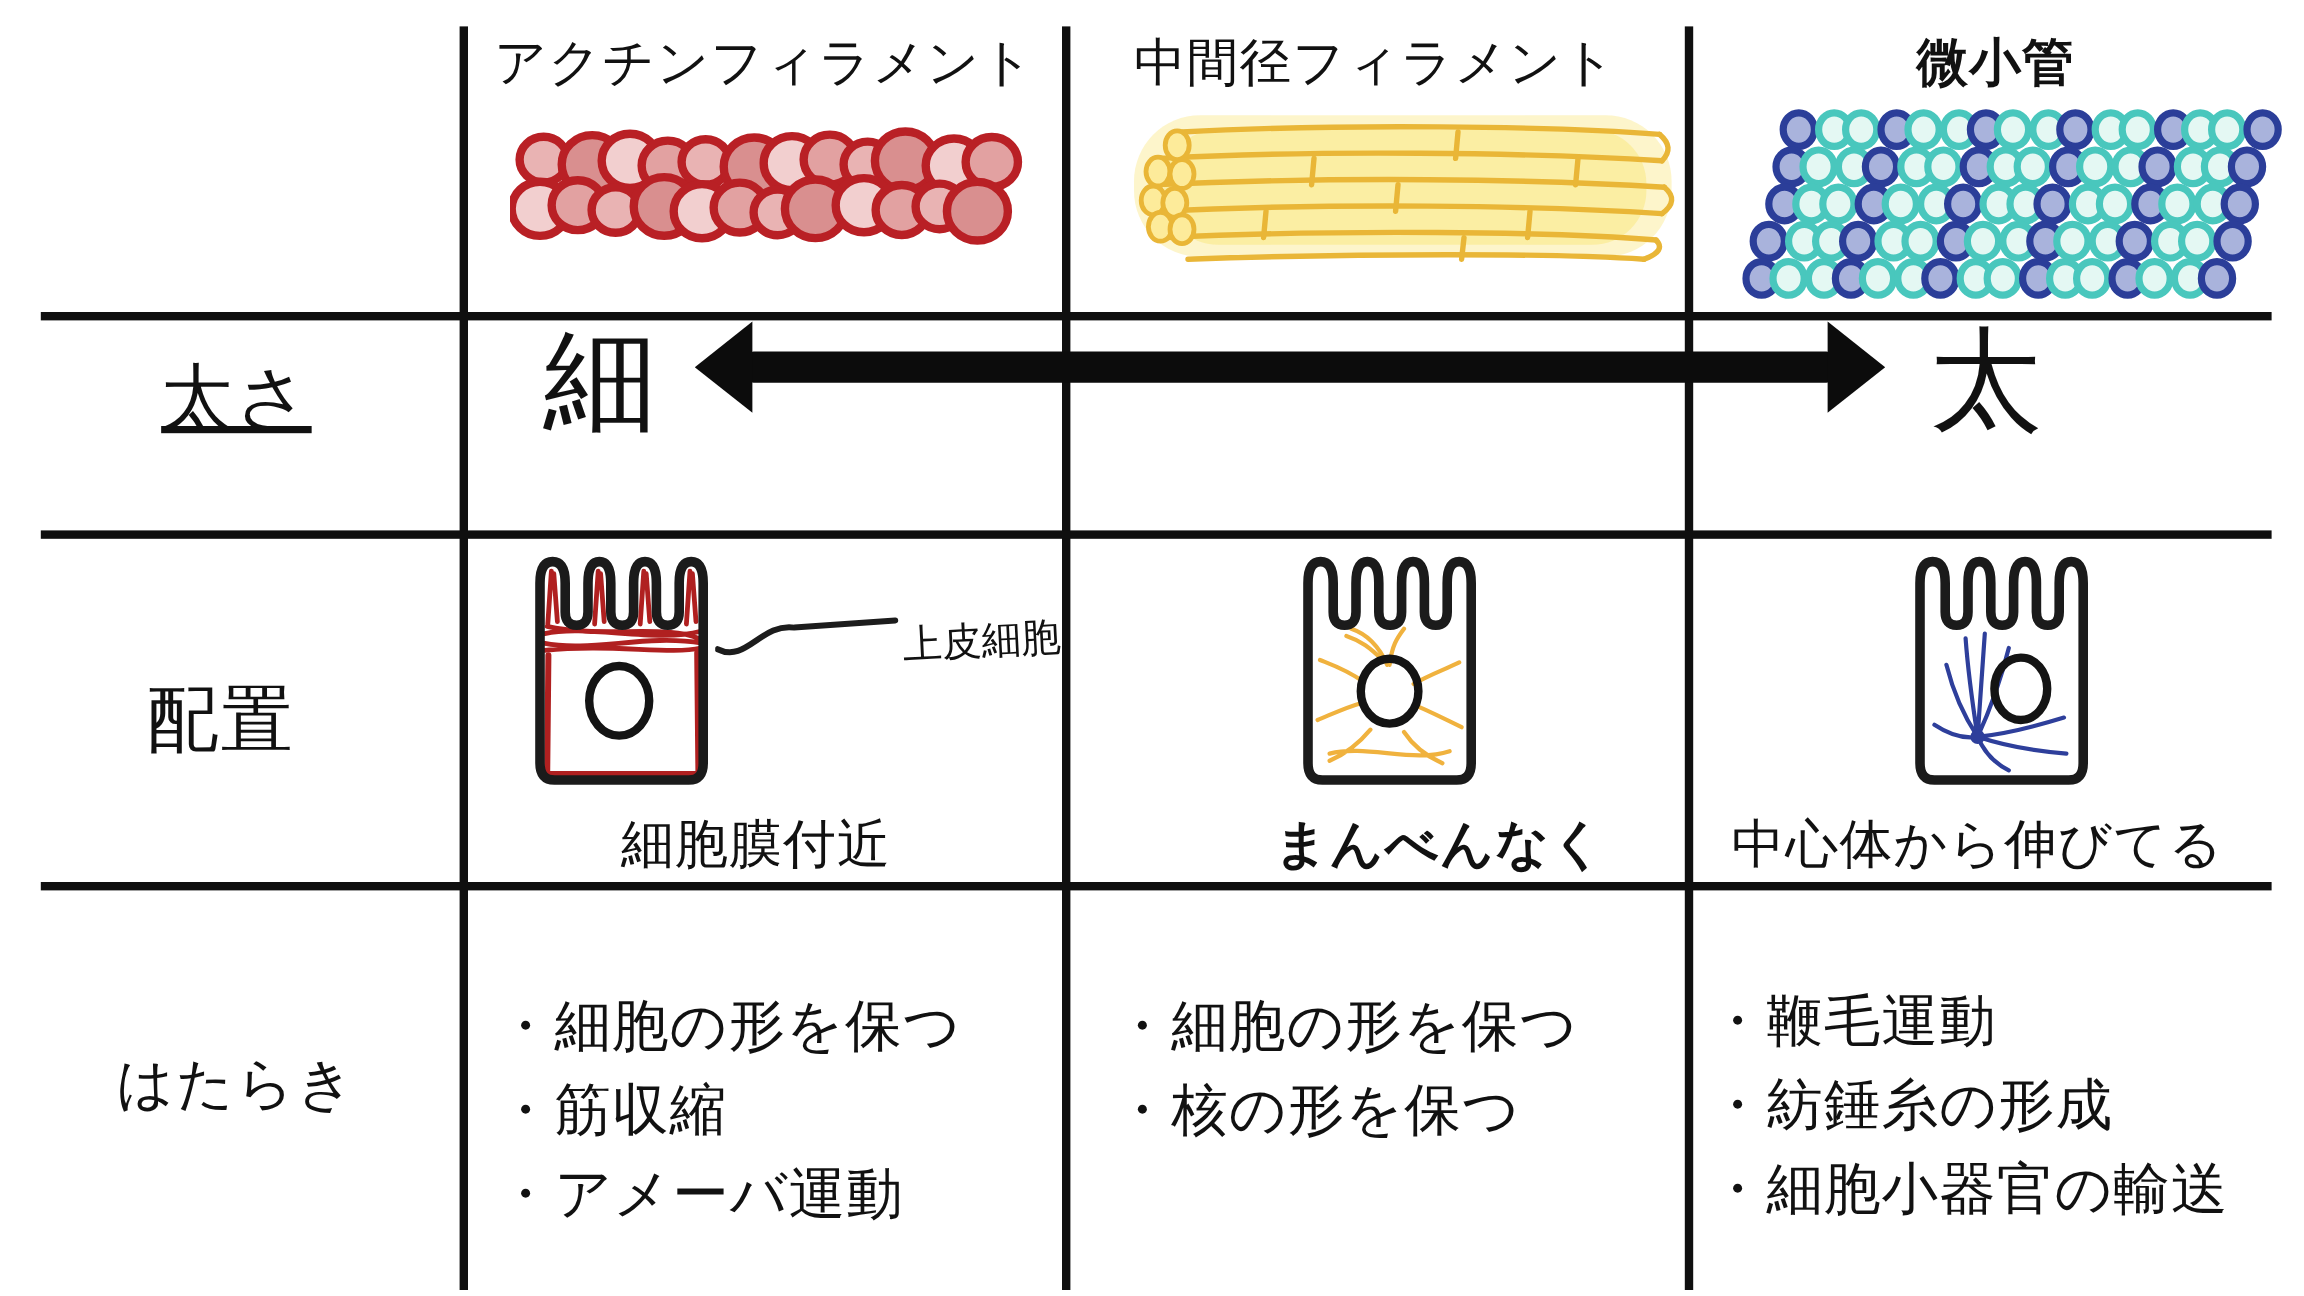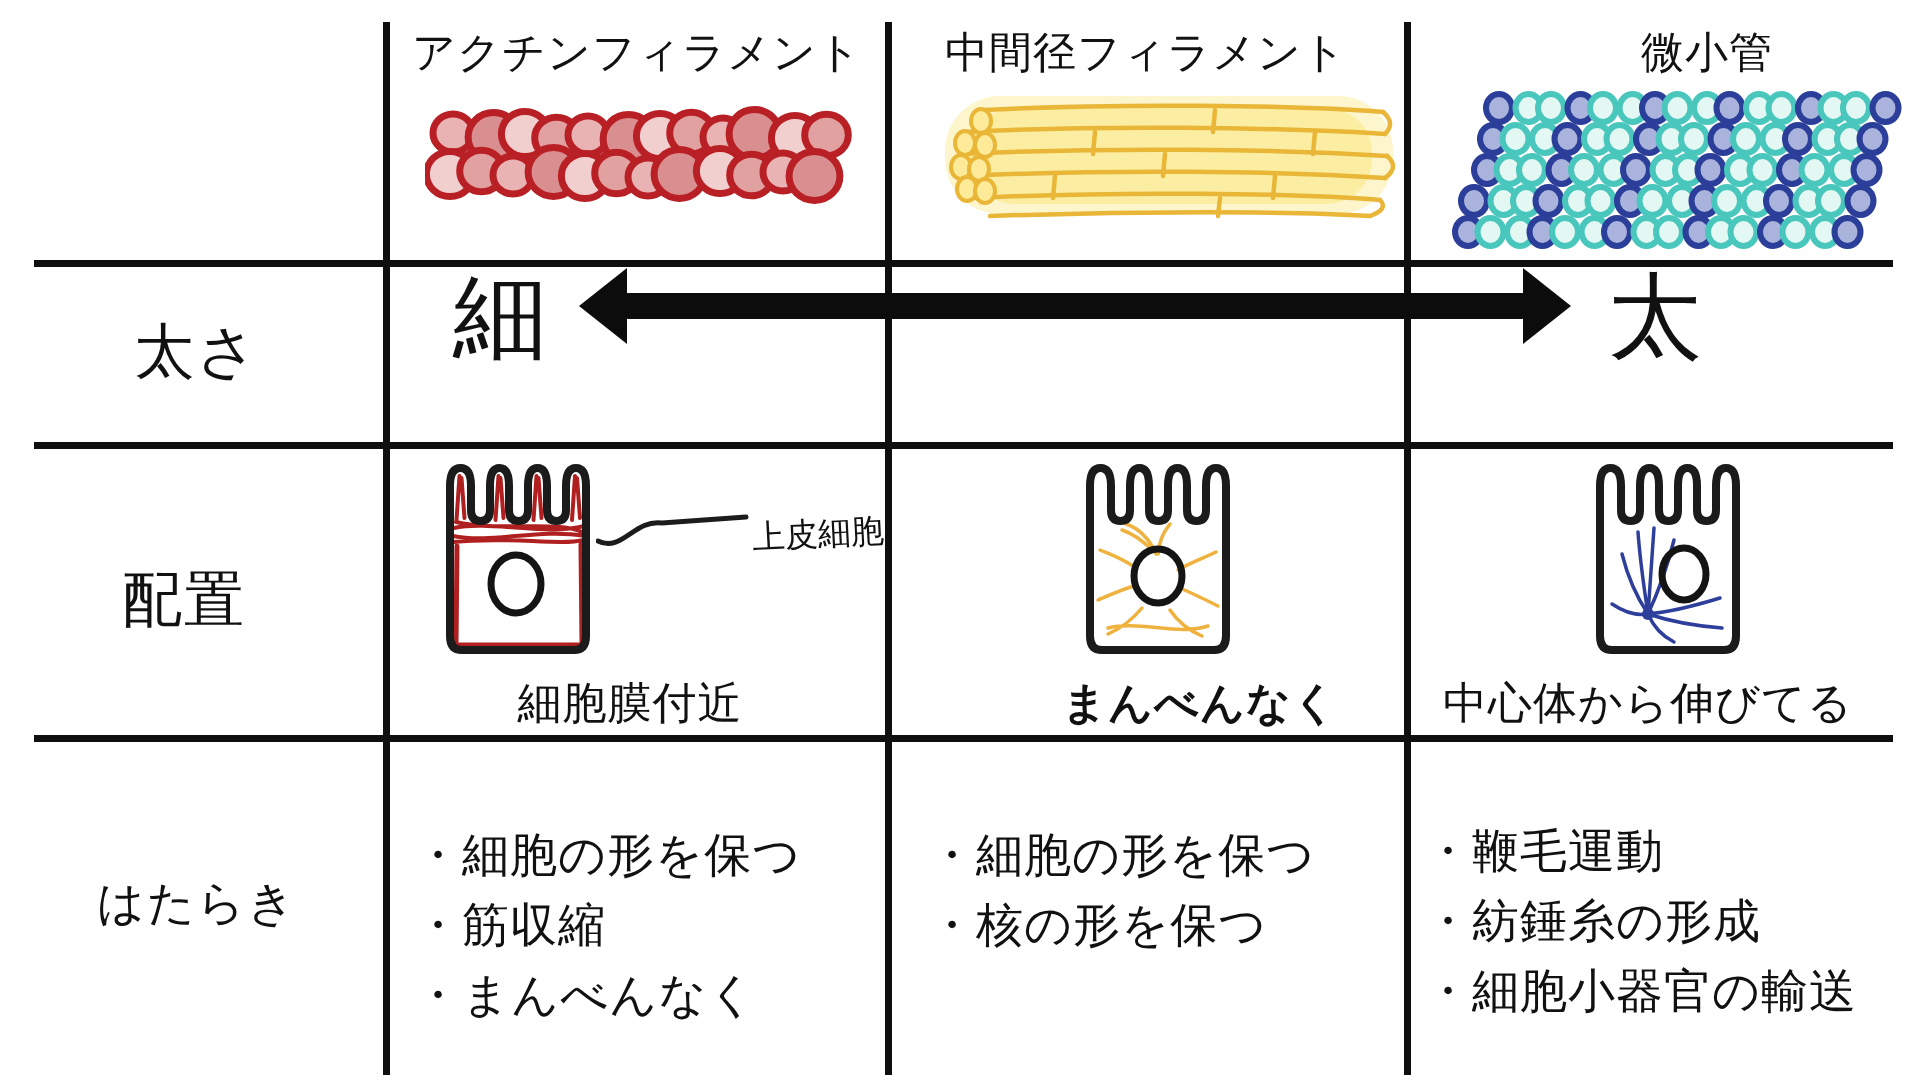--- a/index.html
+++ b/index.html
@@ -27,21 +27,21 @@
 
 <div class="vline" style="left:383px;"></div>
 <div class="vline" style="left:885px;"></div>
 <div class="vline" style="left:1404px;"></div>
 <div class="hline" style="top:260px;"></div>
 <div class="hline" style="top:442px;"></div>
 <div class="hline" style="top:735px;"></div>
 
 <div class="txt hdr ctr" style="left:637px;">アクチンフィラメント</div>
 <div class="txt hdr ctr" style="left:1146px;">中間径フィラメント</div>
-<div class="txt hdr ctr" style="left:1707px;">微小管</div>
+<div class="txt hdr ctr" style="left:1663px;font-weight:bold;">微小管</div>
 
 <svg class="abs" style="left:425px;top:92px;" width="440" height="135" viewBox="0 0 440 135">
   <g id="actin-beads">
       <ellipse cx="28" cy="41" rx="20" ry="19" fill="#e9b3b3" stroke="#b92025" stroke-width="7"></ellipse>
       <ellipse cx="68.5" cy="45" rx="25.4" ry="24.4" fill="#d98f8f" stroke="#b92025" stroke-width="7"></ellipse>
       <ellipse cx="100" cy="42" rx="23.6" ry="22.6" fill="#f2cfcf" stroke="#b92025" stroke-width="7"></ellipse>
       <ellipse cx="131.5" cy="46" rx="21.8" ry="20.8" fill="#e2a1a1" stroke="#b92025" stroke-width="7"></ellipse>
       <ellipse cx="163" cy="43" rx="20" ry="19" fill="#e9b3b3" stroke="#b92025" stroke-width="7"></ellipse>
       <ellipse cx="203.5" cy="47" rx="25.4" ry="24.4" fill="#d98f8f" stroke="#b92025" stroke-width="7"></ellipse>
       <ellipse cx="235" cy="44" rx="23.6" ry="22.6" fill="#f2cfcf" stroke="#b92025" stroke-width="7"></ellipse>
@@ -175,21 +175,21 @@
       <ellipse cx="248.5" cy="144" rx="13" ry="14" fill="#a9b3dc" stroke="#2b3e99" stroke-width="6"></ellipse>
       <ellipse cx="271" cy="144" rx="13" ry="14" fill="#e4f8f3" stroke="#49c7bd" stroke-width="6"></ellipse>
       <ellipse cx="293.5" cy="144" rx="13" ry="14" fill="#e4f8f3" stroke="#49c7bd" stroke-width="6"></ellipse>
       <ellipse cx="323" cy="144" rx="13" ry="14" fill="#a9b3dc" stroke="#2b3e99" stroke-width="6"></ellipse>
       <ellipse cx="345.5" cy="144" rx="13" ry="14" fill="#e4f8f3" stroke="#49c7bd" stroke-width="6"></ellipse>
       <ellipse cx="375" cy="144" rx="13" ry="14" fill="#e4f8f3" stroke="#49c7bd" stroke-width="6"></ellipse>
       <ellipse cx="397.5" cy="144" rx="13" ry="14" fill="#a9b3dc" stroke="#2b3e99" stroke-width="6"></ellipse>
     </g>
 </svg>
 
-<div class="txt rowlabel ctr" style="left:197px;top:312px;">太さ</div>
+<div class="txt rowlabel ctr" style="left:197px;top:292px;text-decoration:underline;">太さ</div>
 <div class="txt bigchar ctr" style="left:500px;">細</div>
 <div class="txt bigchar ctr" style="left:1655px;">太</div>
 
 <svg class="abs" style="left:575px;top:260px;" width="1000" height="90" viewBox="0 0 1000 90">
   <g fill="#0c0c0c">
     <rect x="48" y="33" width="904" height="26" rx="5"></rect>
     <polygon points="52,8 52,84 4,46"></polygon>
     <polygon points="948,8 948,84 996,46"></polygon>
   </g>
 </svg>
@@ -248,21 +248,21 @@
 
 <div class="txt caption ctr" style="left:630px;">細胞膜付近</div>
 <div class="txt caption ctr" style="left:1200px;font-weight:bold;">まんべんなく</div>
 <div class="txt caption ctr" style="left:1648px;">中心体から伸びてる</div>
 
 <div class="txt ctr" style="left:197px;top:872px;font-size:47px;letter-spacing:2px;">はたらき</div>
 
 <div class="fnlist" style="left:414px;top:778px;">
   <div>・細胞の形を保つ</div>
   <div>・筋収縮</div>
-  <div>・まんべんなく</div>
+  <div>・アメーバ運動</div>
 </div>
 
 <div class="fnlist" style="left:928px;top:778px;">
   <div>・細胞の形を保つ</div>
   <div>・核の形を保つ</div>
 </div>
 
 <div class="fnlist" style="left:1424px;top:774px;">
   <div>・鞭毛運動</div>
   <div>・紡錘糸の形成</div>

